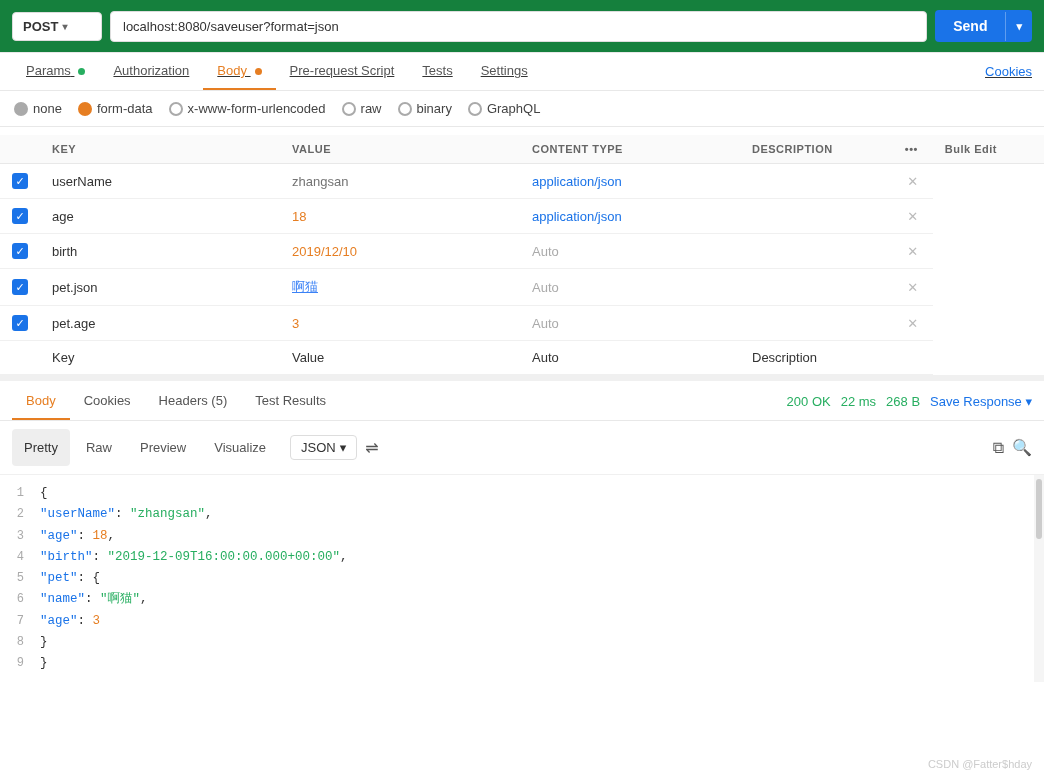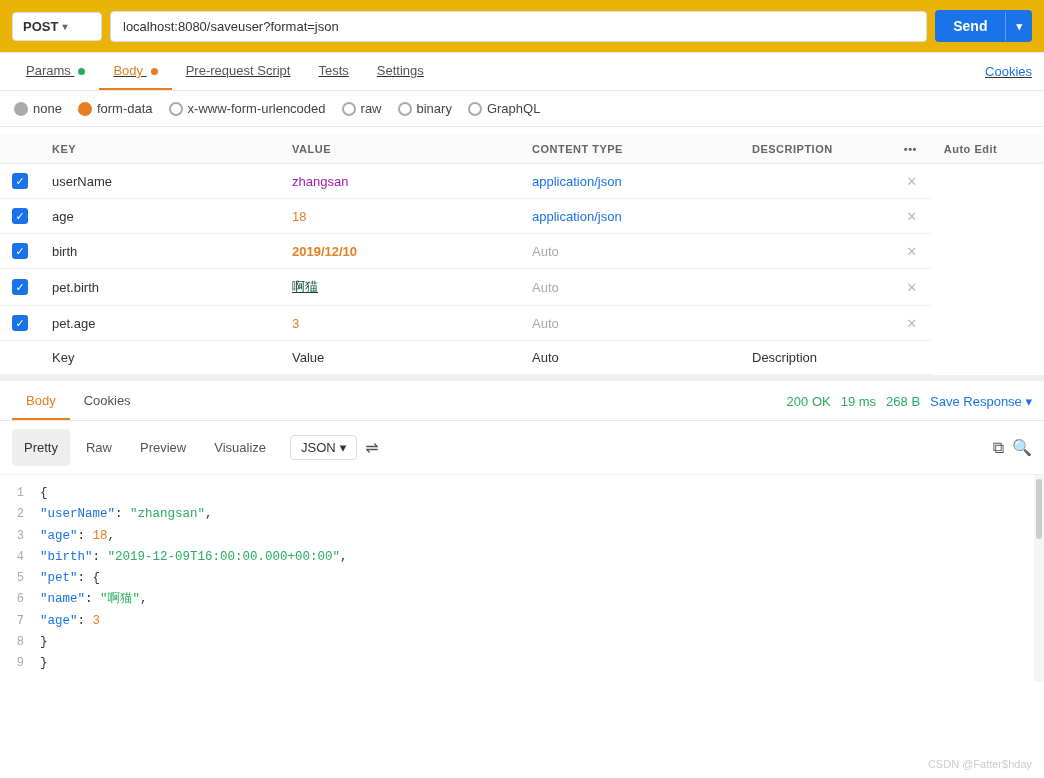--- a/index.html
+++ b/index.html
@@ -2,21 +2,21 @@
 <html><head>
   <meta charset="utf-8">
   <style>
     * { box-sizing: border-box; margin: 0; padding: 0; }
     body { font-family: -apple-system, BlinkMacSystemFont, 'Segoe UI', sans-serif; font-size: 13px; background: #fff; color: #333; }
 
     
     .url-bar {
       display: flex; align-items: center; gap: 8px;
       padding: 10px 12px;
-      background: #eab308;
+      background: #15803d;
       border-bottom: 1px solid #e8e8e8;
     }
     .method-select {
       display: flex; align-items: center; gap: 4px;
       background: #fff; border: 1px solid #ddd; border-radius: 4px;
       padding: 6px 10px; cursor: pointer; font-weight: 600; font-size: 13px; color: #333;
       min-width: 90px;
     }
     .method-select .chevron { font-size: 10px; color: #666; }
     .url-input {
@@ -176,20 +176,23 @@
   <div class="send-btn">
     <span class="send-label">Send</span>
     <span class="send-arrow">▾</span>
   </div>
 </div>
 
 <div class="tabs-row">
   <div class="tab">
     <span>Params</span>
     <span class="dot green"></span>
+  </div>
+  <div class="tab">
+    <span>Authorization</span>
   </div>
   <div class="tab active">
     <span>Body</span>
     <span class="dot orange"></span>
   </div>
   <div class="tab">
     <span>Pre-request Script</span>
   </div>
   <div class="tab">
     <span>Tests</span>
@@ -233,33 +236,33 @@
       <tr>
         <th class="col-check"></th>
         <th class="col-key">KEY</th>
         <th class="col-value">VALUE</th>
         <th class="col-ctype">CONTENT TYPE</th>
         <th class="col-desc">DESCRIPTION</th>
         <th class="col-action">
           <span>•••</span>
         </th>
         <th>
-          <span>Auto Edit</span>
+          <span>Bulk Edit</span>
         </th>
       </tr>
     </thead>
     <tbody id="table-body">
     <tr>
       <td class="col-check">
         <div class="checkbox-cell">
           <div class="cb">✓</div>
         </div>
       </td>
       <td class="col-key">userName</td>
-      <td class="col-value" style="color: #a21caf;">zhangsan</td>
+      <td class="col-value" style="color: #737373;">zhangsan</td>
       <td class="col-ctype" style="color:#1a73e8;">application/json</td>
       <td class="col-desc"></td>
       <td style="color:#bbb;text-align:center;">✕</td>
     </tr>
         <tr>
       <td class="col-check">
         <div class="checkbox-cell">
           <div class="cb">✓</div>
         </div>
       </td>
@@ -269,33 +272,33 @@
       <td class="col-desc"></td>
       <td style="color:#bbb;text-align:center;">✕</td>
     </tr>
         <tr>
       <td class="col-check">
         <div class="checkbox-cell">
           <div class="cb">✓</div>
         </div>
       </td>
       <td class="col-key">birth</td>
-      <td class="col-value" style="color: #e67e22; font-weight: bold;">2019/12/10</td>
+      <td class="col-value" style="color: #e67e22;">2019/12/10</td>
       <td class="col-ctype" style="color:#aaa;">Auto</td>
       <td class="col-desc"></td>
       <td style="color:#bbb;text-align:center;">✕</td>
     </tr>
         <tr>
       <td class="col-check">
         <div class="checkbox-cell">
           <div class="cb">✓</div>
         </div>
       </td>
-      <td class="col-key">pet.birth</td>
-      <td class="col-value" style="color: #14532d; text-decoration: underline;">啊猫</td>
+      <td class="col-key">pet.json</td>
+      <td class="col-value" style="color: #3b82f6; text-decoration: underline;">啊猫</td>
       <td class="col-ctype" style="color:#aaa;">Auto</td>
       <td class="col-desc"></td>
       <td style="color:#bbb;text-align:center;">✕</td>
     </tr>
         <tr>
       <td class="col-check">
         <div class="checkbox-cell">
           <div class="cb">✓</div>
         </div>
       </td>
@@ -319,23 +322,29 @@
 
 <hr class="section-divider">
 
 <div class="response-tabs-row">
   <div class="resp-tab active">
     <span>Body</span>
   </div>
   <div class="resp-tab">
     <span>Cookies</span>
   </div>
+  <div class="resp-tab">
+    <span>Headers (5)</span>
+  </div>
+  <div class="resp-tab">
+    <span>Test Results</span>
+  </div>
   <div class="resp-status">
     <span class="status-ok">200 OK</span>
-    <span class="status-time">19 ms</span>
+    <span class="status-time">22 ms</span>
     <span class="status-size">268 B</span>
     <span class="save-resp">
       <span>Save Response</span>
       <span> ▾</span>
     </span>
   </div>
 </div>
 
 <div class="response-toolbar">
   <div class="resp-sub-tab active">

